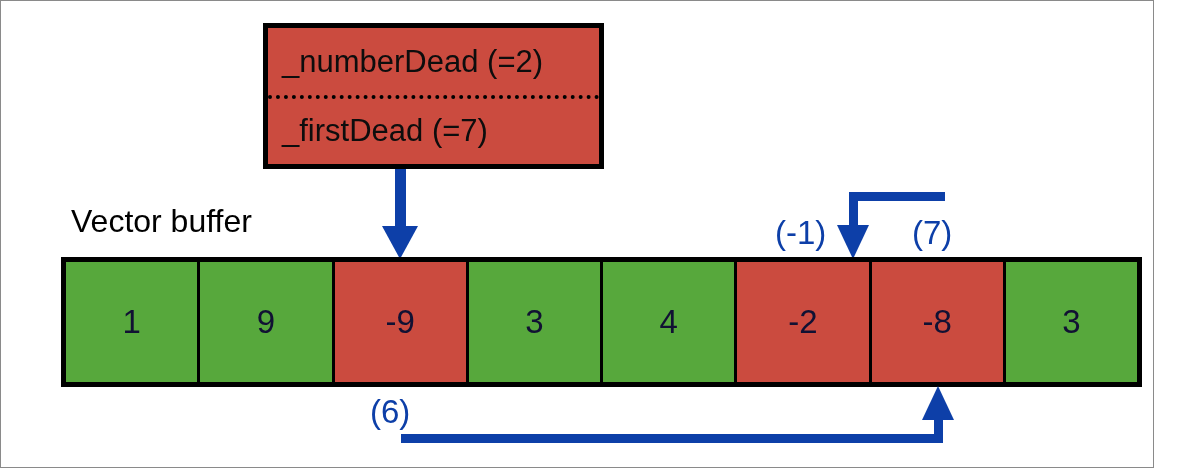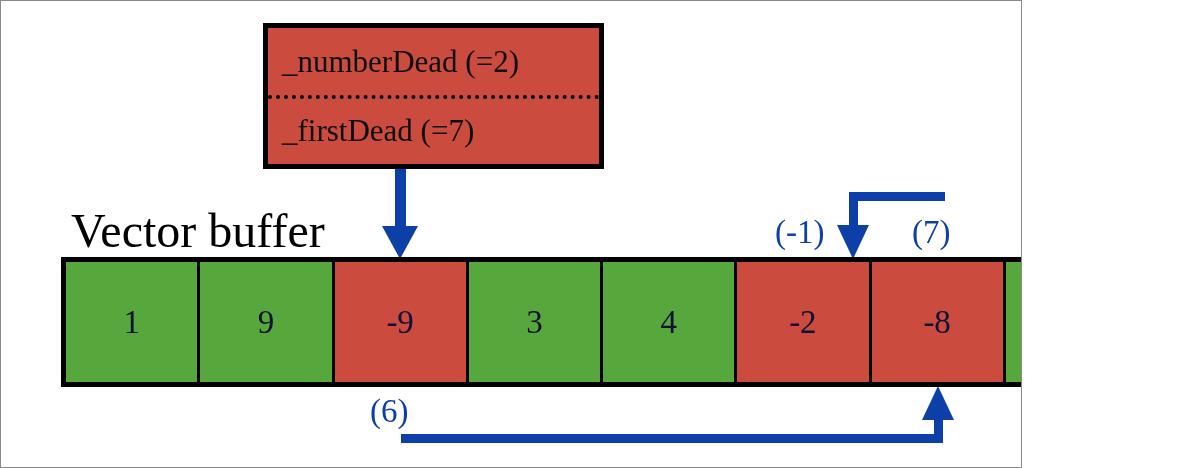--- a/index.html
+++ b/index.html
@@ -2,27 +2,27 @@
 <html><head>
 <meta charset="utf-8">
 <style>
   html, body {
     margin: 0;
     padding: 0;
     background: #ffffff;
   }
   #canvas {
     position: relative;
-    width: 1022px;
+    width: 1154px;
     height: 468px;
     background: #ffffff;
     border: 1px solid #8a8a8a;
     box-sizing: border-box;
     overflow: hidden;
-    font-family: Liberation Serif, serif;
+    font-family: Liberation Sans, sans-serif;
   }
 
   
   #state-box {
     position: absolute;
     left: 262px;
     top: 22px;
     width: 341px;
     height: 146px;
     background: #cb4b3f;
@@ -51,21 +51,21 @@
     width: 100%;
     height: 0;
     border-top: 4px dotted #000000;
   }
 
   
   #buffer-label {
     position: absolute;
     left: 70px;
     top: 202px;
-    font-size: 48px;
+    font-size: 32px;
     color: #000000;
     white-space: nowrap;
   }
 
   
   #array {
     position: absolute;
     left: 60px;
     top: 256px;
     width: 1081px;

